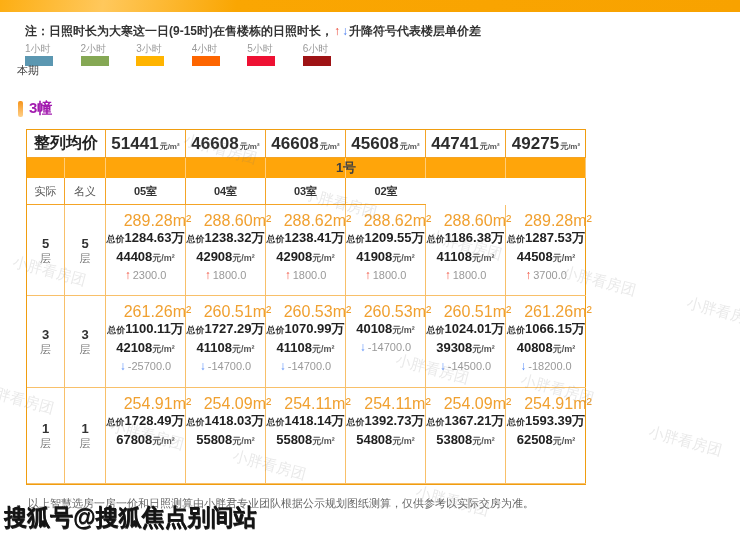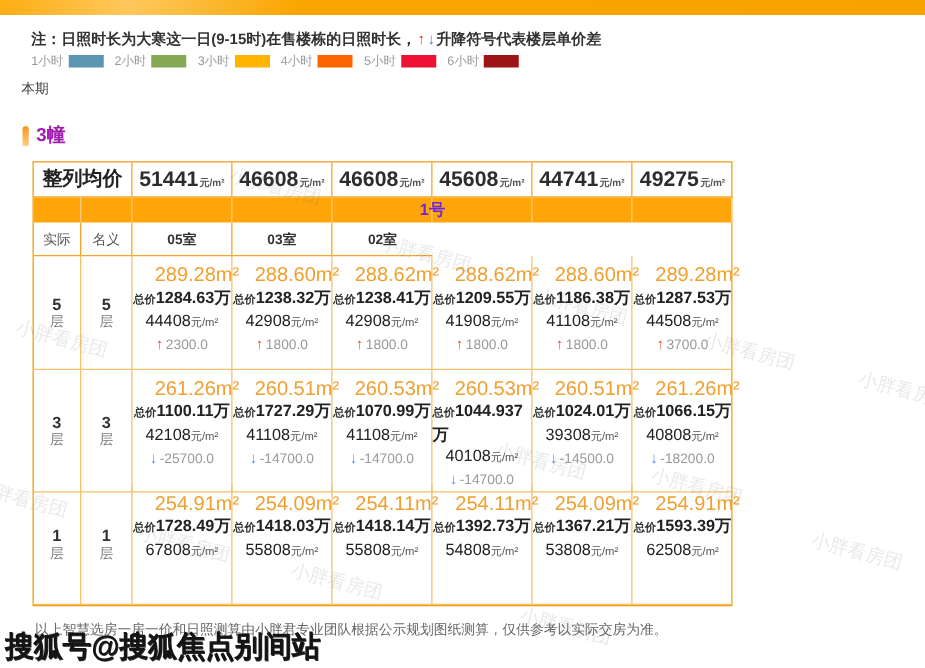--- a/index.html
+++ b/index.html
@@ -7,21 +7,21 @@
   .stage { position:relative; width:740px; height:534px; background:#fff; overflow:hidden; }
 
   .top-banner { position:absolute; left:0; top:0; width:740px; height:12px;
     background:linear-gradient(100deg,#fdae13 0%,#ffc85c 14%,#faa602 32%,#f8a200 100%); }
 
   .note-line { position:absolute; left:25px; top:23px; font-size:12px; font-weight:bold; color:#333; white-space:nowrap; }
   .note-line .up { color:#e8402f; padding:0 1px; }
   .note-line .down { color:#4a7df0; padding:0 1px; }
 
   .legend { position:absolute; left:25px; top:42px; display:flex; align-items:center; }
-  .legend-item { display:flex; align-items:center; margin-right:9px; }
+  .legend-item { display:flex; margin-right:26px;flex-direction:column; }
   .legend-label { font-size:10px; color:#9a9a9a; margin-right:4px; }
   .legend-swatch { width:28px; height:10px; display:inline-block; }
 
   .period { position:absolute; left:17px; top:63px; font-size:11px; color:#444;text-align:center; }
 
   .section-title { position:absolute; left:18px; top:99px; display:flex; align-items:center; }
   .title-bar { width:5px; height:16px; border-radius:2px; margin-right:6px;
     background:linear-gradient(180deg,#f6941a,#ffd089); }
   .title-text { font-size:15px; font-weight:bold; color:#a21caf; }
 
@@ -35,36 +35,36 @@
 
   .row-avg { height:28px; }
   .avg-label { grid-column:span 2; font-size:16px; font-weight:bold; color:#222; }
   .avg-val { font-size:17px; font-weight:bold; color:#2d2d2d; align-items:baseline; padding-top:4px; }
   .avg-unit { font-size:8px; font-weight:bold; color:#555; margin-left:1px; }
 
   .row-band { position:relative; height:20px; background:#ffa50a; }
   .row-band .cell { border-right:1px solid rgba(255,255,255,.45); border-bottom:none; background:transparent; }
   .band-label { position:absolute; left:79px; top:0; width:480px; height:20px;
     display:flex; align-items:center; justify-content:center;
-    color:#6d28d9; font-size:13px; font-weight:bold; }
+    color:#404040; font-size:13px; font-weight:bold; }
 
   .row-head { height:27px; }
   .head-dim { font-size:11px; color:#555; }
   .head-room { font-size:11px; font-weight:bold; color:#333; }
 
   .row-floor .cell { flex-direction:column; }
   .floor-label { justify-content:center; }
   .floor-num { font-size:13px; font-weight:bold; color:#333; line-height:15px; }
   .floor-suffix { font-size:11px; color:#777; line-height:14px; }
 
   .unit-cell { justify-content:flex-start; padding-top:7px; line-height:17px; }
   .u-area { font-size:16px; color:#f0a030;margin-left:24px; }
   .u-total { font-size:13px; font-weight:bold; color:#222; }
   .u-total .tlabel { font-size:9px; color:#333; font-weight:bold; }
-  .u-price { font-size:13px; font-weight:normal; color:#222; }
+  .u-price { font-size:13px; font-weight:bold; color:#222; }
   .u-price .punit { font-size:9px; color:#555; }
   .u-change { font-size:11px; color:#999; }
   .u-change .arrow-up { color:#f25340; font-weight:bold; font-size:12px; margin-right:2px; }
   .u-change .arrow-down { color:#5b8ff9; font-weight:bold; font-size:12px; margin-right:2px; }
 
   .footer-note { position:absolute; left:28px; top:496px; font-size:11px; color:#666; white-space:nowrap; }
 
   .sohu-stamp { position:absolute; left:4px; top:502px; font-size:23px; font-weight:bold; color:#141414;
     letter-spacing:0px; transform:scaleY(1.02); text-shadow:0.5px 0.5px 0 #2a2a2a; }
 
@@ -153,20 +153,21 @@
       <div class="cell"></div>
       <div class="cell"></div>
       <div class="cell"></div>
       <div class="band-label">1号</div>
     </div>
 
     <div class="grid-row row-head">
       <div class="cell head-dim">实际</div>
       <div class="cell head-dim">名义</div>
       <div class="cell head-room">05室</div>
+      <div class="cell head-room">04室</div>
       <div class="cell head-room">03室</div>
       <div class="cell head-room">02室</div>
     </div>
 
     <div class="grid-row row-floor" style="height:91px;">
       <div class="cell floor-label">
           <span class="floor-num">5</span>
           <span class="floor-suffix">层</span>
         </div>
       <div class="cell floor-label">
@@ -233,21 +234,20 @@
         <span class="u-change"><span class="arrow-down">↓</span><span>-14700.0</span></span>
       </div>
       <div class="cell unit-cell">
         <span class="u-area">260.53m²</span>
         <span class="u-total"><span class="tlabel">总价</span><span>1070.99</span><span>万</span></span>
         <span class="u-price"><span>41108</span><span class="punit">元/m²</span></span>
         <span class="u-change"><span class="arrow-down">↓</span><span>-14700.0</span></span>
       </div>
       <div class="cell unit-cell">
         <span class="u-area">260.53m²</span>
-        <span class="u-total"><span class="tlabel">总价</span><span>1044.937</span><span>万</span></span>
         <span class="u-price"><span>40108</span><span class="punit">元/m²</span></span>
         <span class="u-change"><span class="arrow-down">↓</span><span>-14700.0</span></span>
       </div>
       <div class="cell unit-cell">
         <span class="u-area">260.51m²</span>
         <span class="u-total"><span class="tlabel">总价</span><span>1024.01</span><span>万</span></span>
         <span class="u-price"><span>39308</span><span class="punit">元/m²</span></span>
         <span class="u-change"><span class="arrow-down">↓</span><span>-14500.0</span></span>
       </div>
       <div class="cell unit-cell">

